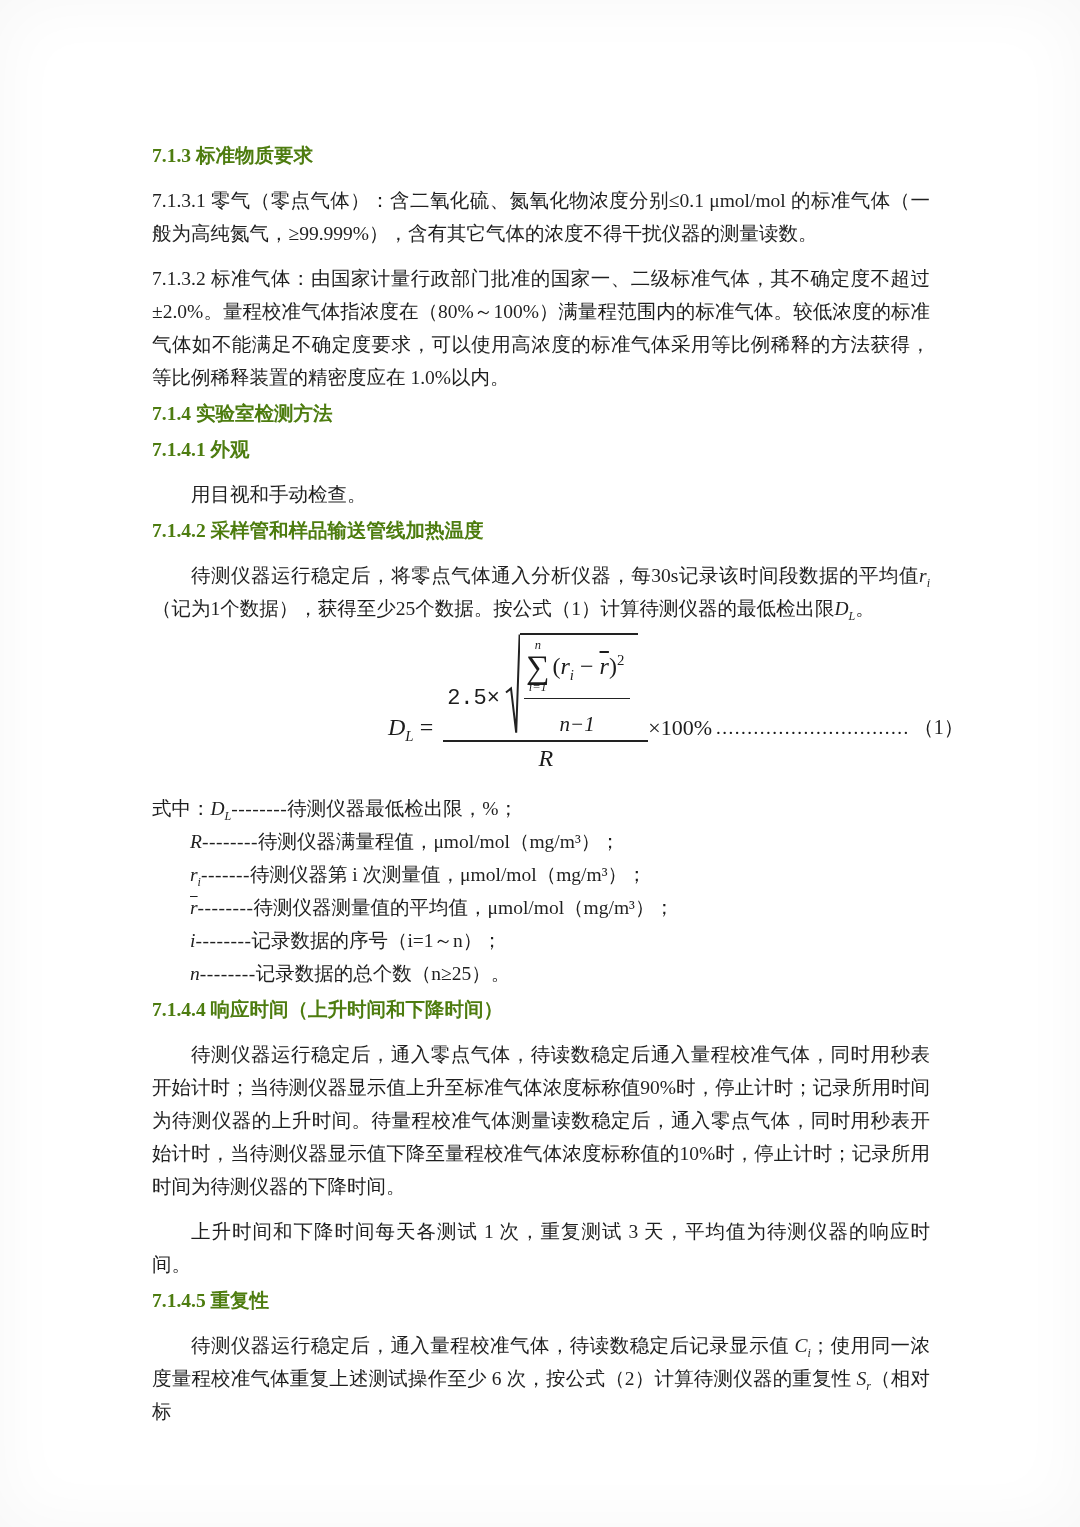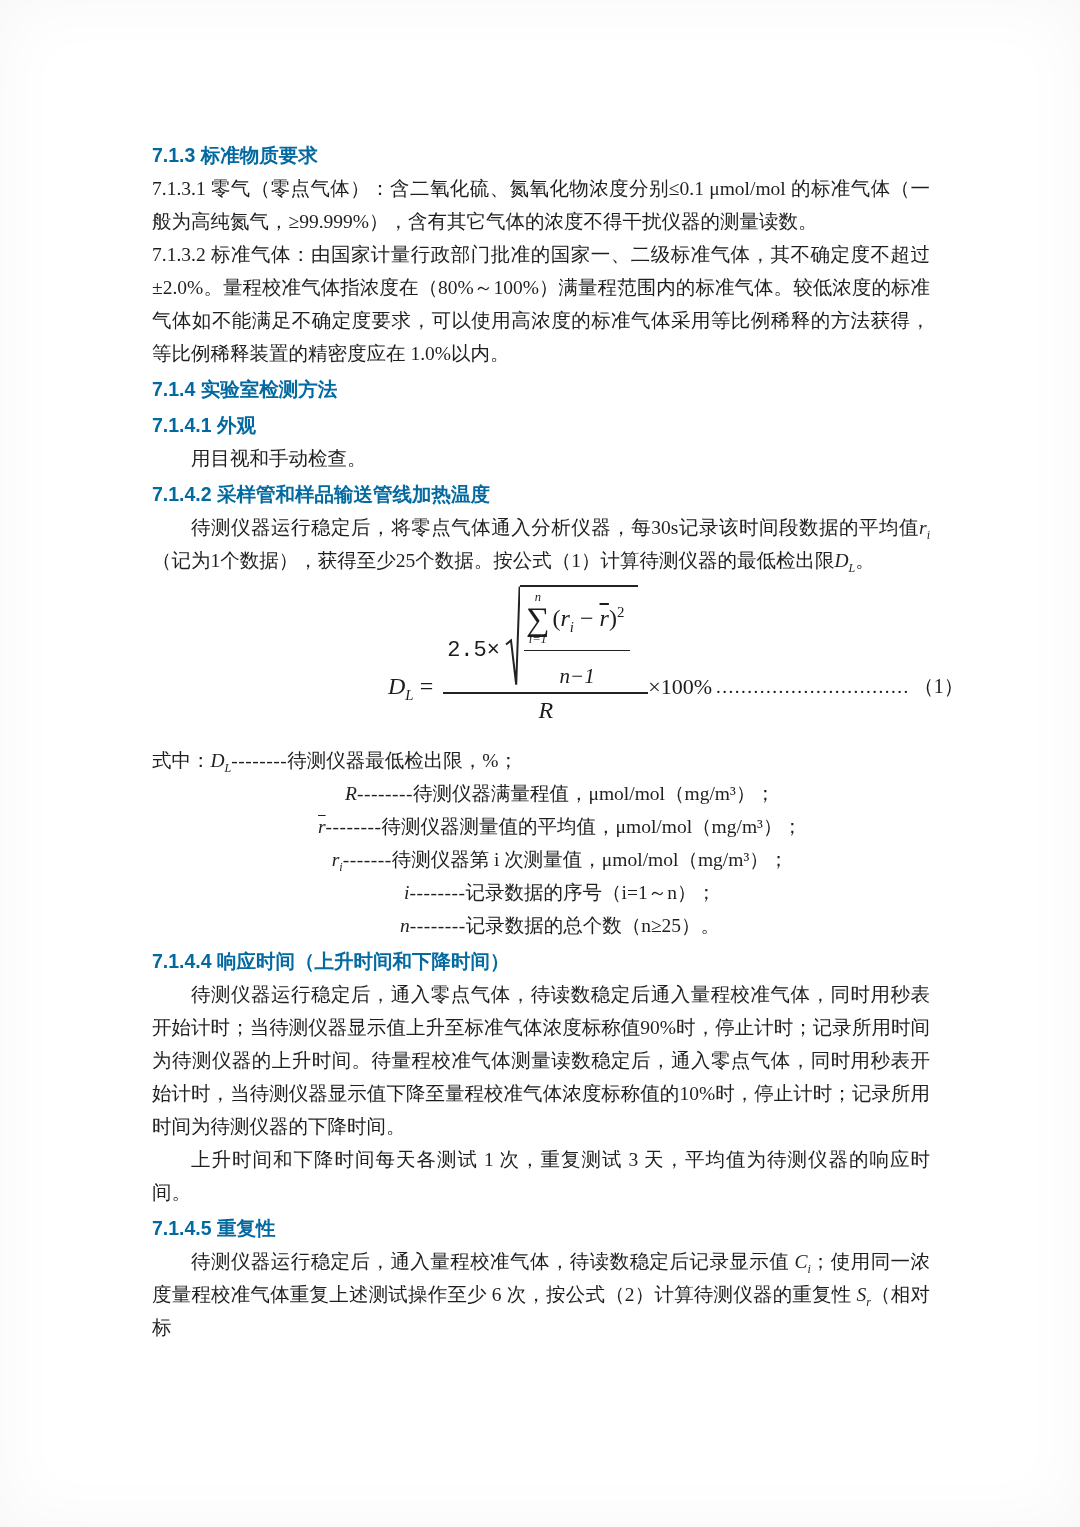--- a/index.html
+++ b/index.html
@@ -11,45 +11,45 @@
     background:#ffffff;
     color:#1f1f1f;
     font-family:"Liberation Serif","DejaVu Serif",serif;
     font-size:19.5px;
     line-height:33px;
     padding:136px 150px 0 152px;
     overflow:hidden;
     box-shadow:inset 0 0 70px rgba(0,0,0,0.035);
   }
   .hd {
-    font-family:Liberation Sans, sans-serif;
+    font-family:Liberation Serif, serif;
     font-weight:700;
     font-size:19.5px;
     line-height:33px;
     margin-top:3px;
-    color:#0369a1;
+    color:#4d7c0f;
   }
-  .bp { text-align:justify; }
+  .bp { text-align:justify;margin-top:12px; }
   .ind { text-indent:2em; }
   .var { font-style:italic; font-family:"Liberation Serif","DejaVu Serif",serif; }
   sub.vsub { font-size:0.62em; font-style:italic; line-height:0; }
   sup.vsup { font-size:0.62em; line-height:0; }
   .rbar { text-decoration:overline; }
 
   
   .formula-row {
     display:flex; align-items:center;
     margin:8px 0 10px;
     padding-left:236px;
     line-height:1.15;
     font-size:22px;
     color:#1c1c1c;
     white-space:nowrap;
   }
-  .fshift { position:relative; top:32px; }
+  .fshift { position:relative; top:25px; }
   .flhs { font-size:24px; }
   .feq { padding:0 10px 0 6px; }
   .frac { display:inline-flex; flex-direction:column; align-items:center; }
   .main-num {
     display:inline-flex; align-items:flex-end;
     border-bottom:2px solid #222;
     padding:0 10px 4px 4px;
   }
   .coef { font-size:22px; align-self:center; position:relative; top:14px;font-family:Liberation Mono, monospace; }
   .main-den { font-size:24px; padding-top:3px; }
@@ -66,21 +66,21 @@
   .sum { display:inline-flex; flex-direction:column; align-items:center; line-height:1; margin-right:3px; }
   .sum-lim { font-size:12.5px; font-style:italic; line-height:1.1; }
   .sum-sym { font-size:33px; line-height:0.85; font-style:normal; }
   .arg { font-size:24px; }
   .dots { letter-spacing:1.5px; margin-left:4px; font-size:19px; }
   .fnum { margin-left:4px; font-size:20px; }
 
   
   .legend { margin-top:20px; }
   .def-row { line-height:33px; text-align:left; white-space:nowrap; }
-  .def-row.ind2 { padding-left:38px;text-align:center; }
+  .def-row.ind2 { padding-left:38px; }
   .dash { letter-spacing:0.5px; }
 </style>
 </head>
 <body>
 
 <div class="page">
 
   <h2 class="hd">7.1.3 标准物质要求</h2>
 
   <p class="bp">7.1.3.1 零气（零点气体）：含二氧化硫、氮氧化物浓度分别≤0.1 μmol/mol 的标准气体（一般为高纯氮气，≥99.999%），含有其它气体的浓度不得干扰仪器的测量读数。</p>
@@ -126,22 +126,22 @@
       <span class="main-den"><i class="var">R</i></span>
     </span>
     <span class="fshift">×100%</span>
     <span class="fshift dots">...............................</span>
     <span class="fshift fnum">（1）</span>
   </div>
 
   <div class="legend">
     <div class="def-row"><span>式中：</span><span><i class="var">D</i><sub class="vsub">L</sub></span><span class="dash">--------</span><span>待测仪器最低检出限，%；</span></div>
     <div class="def-row ind2"><span><i class="var">R</i></span><span class="dash">--------</span><span>待测仪器满量程值，μmol/mol（mg/m³）；</span></div>
+    <div class="def-row ind2"><span><i class="var">r</i><sub class="vsub">i</sub></span><span class="dash">-------</span><span>待测仪器第 i 次测量值，μmol/mol（mg/m³）；</span></div>
     <div class="def-row ind2"><span><i class="var rbar">r</i></span><span class="dash">--------</span><span>待测仪器测量值的平均值，μmol/mol（mg/m³）；</span></div>
-    <div class="def-row ind2"><span><i class="var">r</i><sub class="vsub">i</sub></span><span class="dash">-------</span><span>待测仪器第 i 次测量值，μmol/mol（mg/m³）；</span></div>
     <div class="def-row ind2"><span><i class="var">i</i></span><span class="dash">--------</span><span>记录数据的序号（i=1～n）；</span></div>
     <div class="def-row ind2"><span><i class="var">n</i></span><span class="dash">--------</span><span>记录数据的总个数（n≥25）。</span></div>
   </div>
 
   <h3 class="hd">7.1.4.4 响应时间（上升时间和下降时间）</h3>
 
   <p class="bp ind">待测仪器运行稳定后，通入零点气体，待读数稳定后通入量程校准气体，同时用秒表开始计时；当待测仪器显示值上升至标准气体浓度标称值90%时，停止计时；记录所用时间为待测仪器的上升时间。待量程校准气体测量读数稳定后，通入零点气体，同时用秒表开始计时，当待测仪器显示值下降至量程校准气体浓度标称值的10%时，停止计时；记录所用时间为待测仪器的下降时间。</p>
 
   <p class="bp ind">上升时间和下降时间每天各测试 1 次，重复测试 3 天，平均值为待测仪器的响应时间。</p>
 

